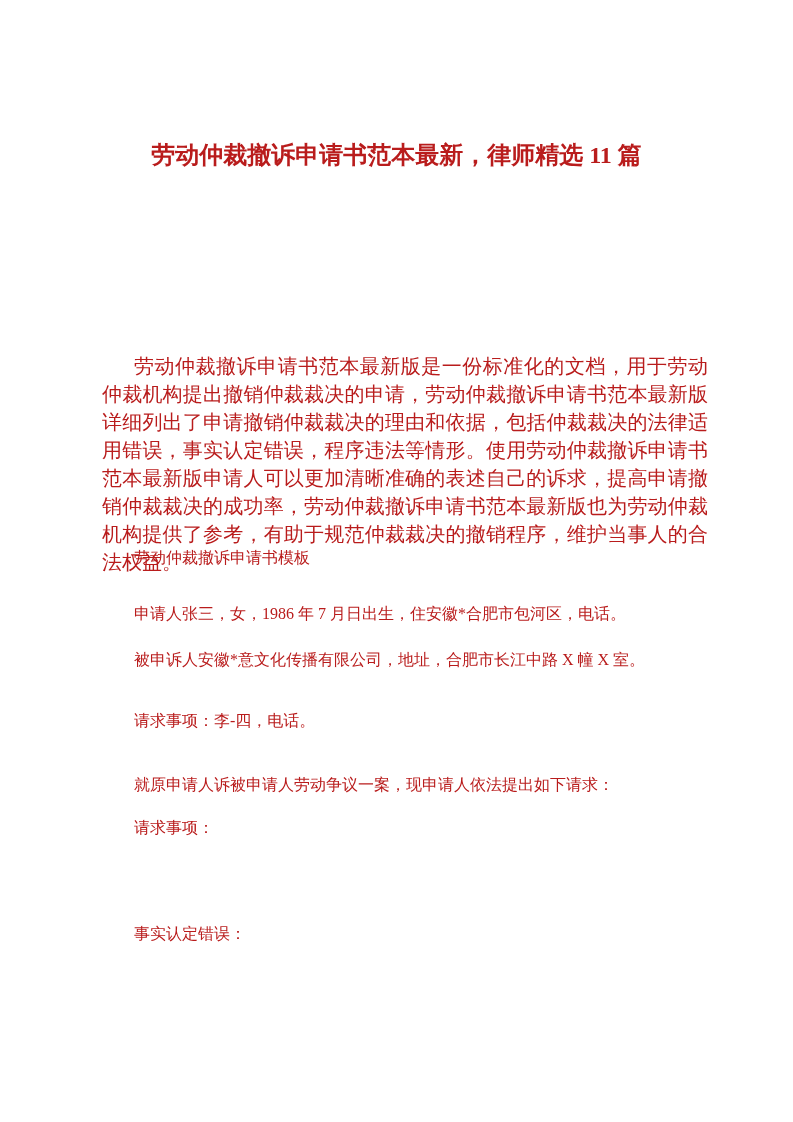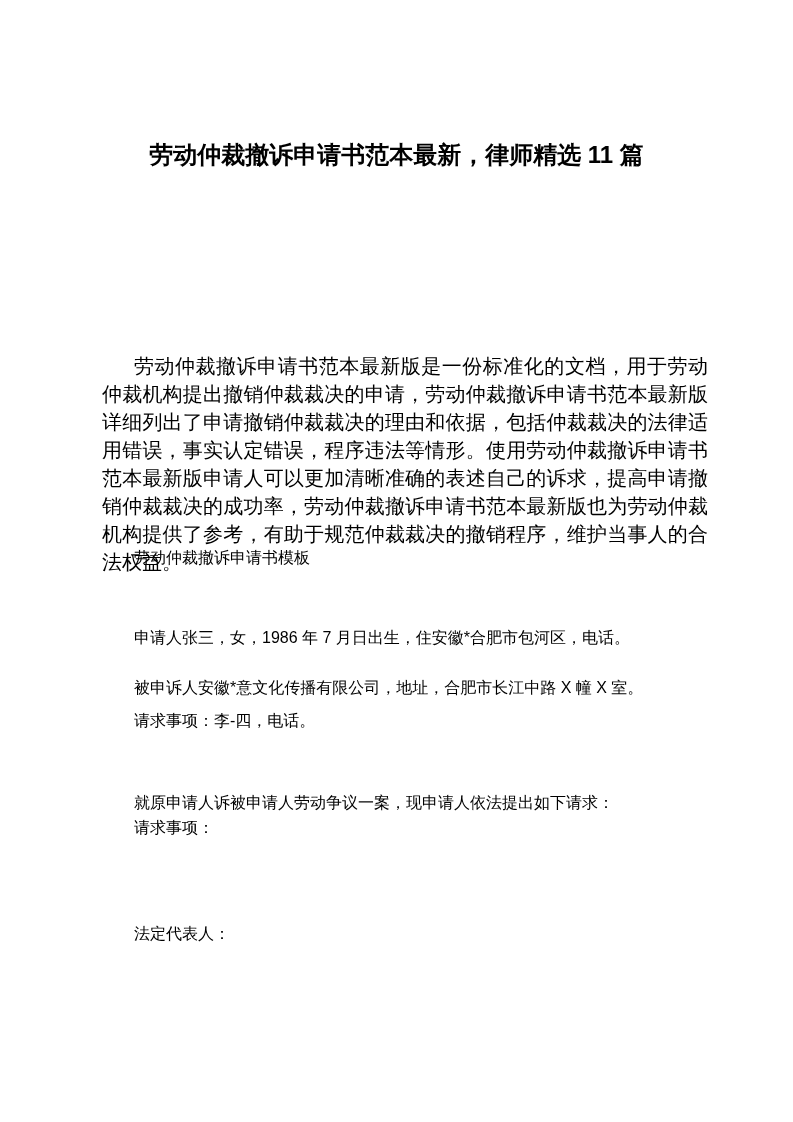--- a/index.html
+++ b/index.html
@@ -5,22 +5,22 @@
   html, body {
     margin: 0;
     padding: 0;
     background: #ffffff;
   }
   .page {
     position: relative;
     width: 793px;
     height: 1004px;
     background: #ffffff;
-    color: #000000;
-    font-family: Liberation Sans, sans-serif;
+    color: #b91c1c;
+    font-family: Liberation Serif, serif;
     overflow: hidden;
   }
   .doc-title {
     position: absolute;
     top: 138px;
     left: 0;
     width: 100%;
     text-align: center;
     font-size: 24px;
     font-weight: bold;
@@ -40,24 +40,24 @@
   .para {
     position: absolute;
     left: 102px;
     width: 640px;
     font-size: 16px;
     line-height: 28px;
     text-indent: 32px;
     white-space: nowrap;
   }
   .para-0 { top: 544px; }
-  .para-1 { top: 624px; }
-  .para-2 { top: 674px; }
+  .para-1 { top: 600px; }
+  .para-2 { top: 646px; }
   .para-3 { top: 707px; }
-  .para-4 { top: 789px; }
+  .para-4 { top: 771px; }
   .para-5 { top: 814px; }
   .para-6 { top: 867px; }
   .para-7 { top: 920px; }
   .page-number {
     position: absolute;
     top: 1053px;
     left: 0;
     width: 100%;
     text-align: center;
     font-size: 16px;
@@ -79,17 +79,17 @@
 
   <div class="para para-2">被申诉人安徽*意文化传播有限公司，地址，合肥市长江中路 X 幢 X 室。</div>
 
   <div class="para para-3">请求事项：李-四，电话。</div>
 
   <div class="para para-4">就原申请人诉被申请人劳动争议一案，现申请人依法提出如下请求：</div>
 
   <div class="para para-5">请求事项：</div>
 
 
-  <div class="para para-7">法定代表人：</div>
+  <div class="para para-7">事实认定错误：</div>
 
   <div class="page-number">1</div>
 
 </div>
 
 </body></html>

